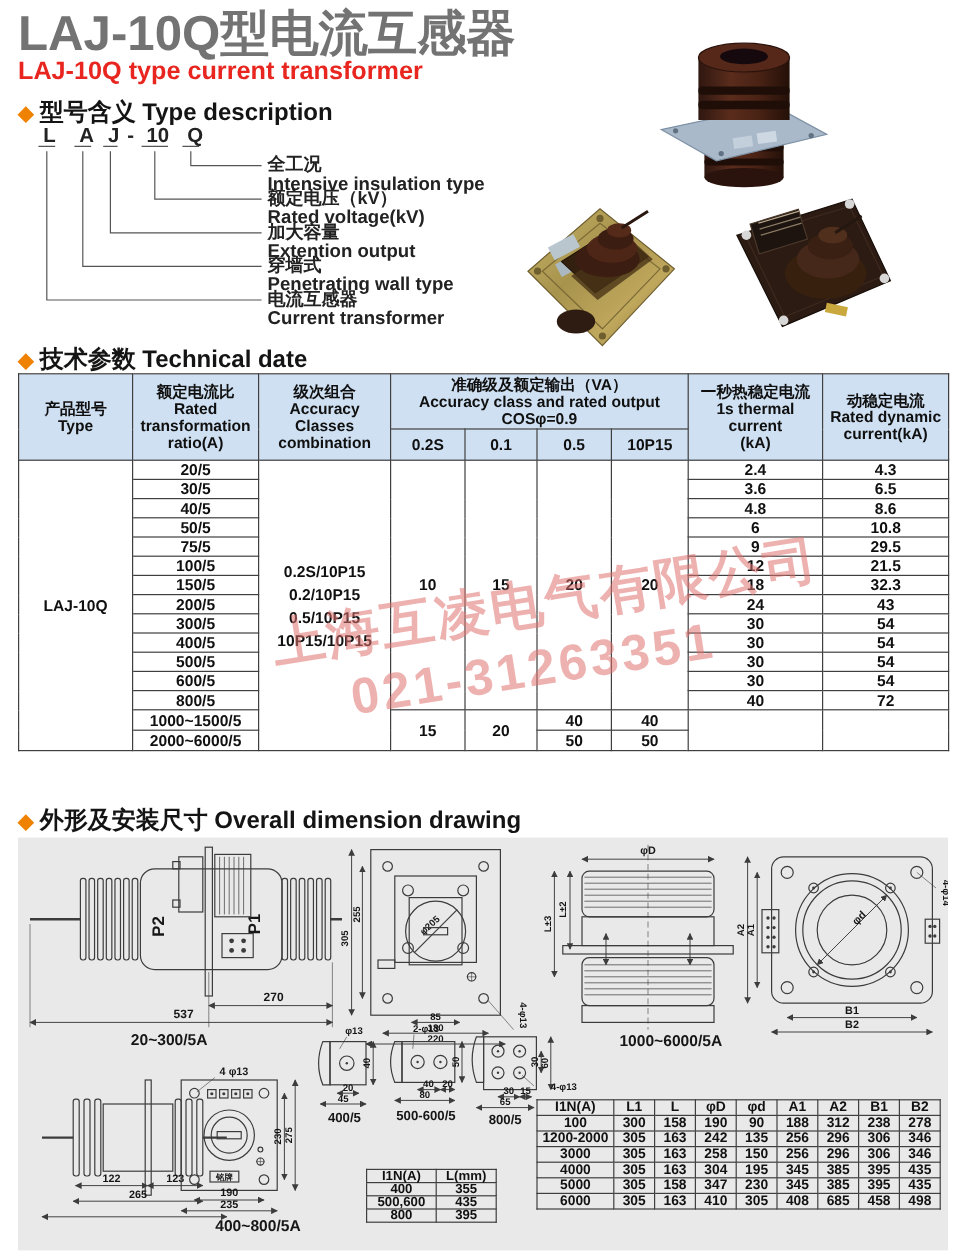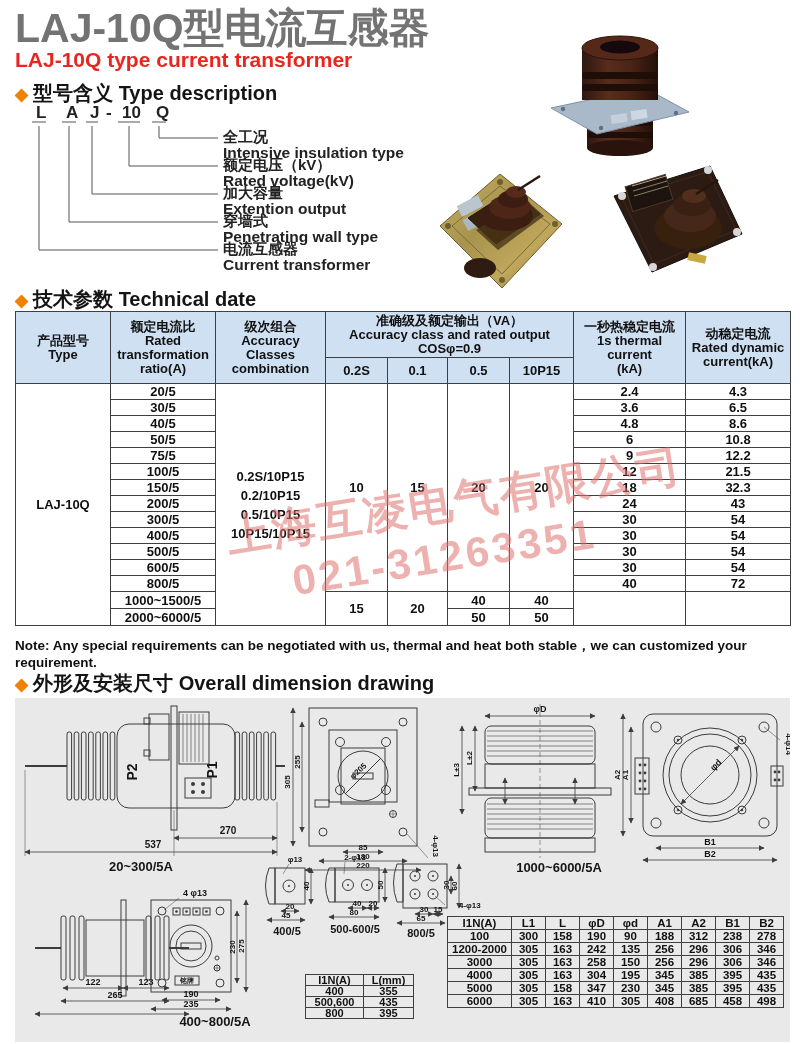--- a/index.html
+++ b/index.html
@@ -244,21 +244,21 @@
         <td>8.6</td>
       </tr>
     <tr>
         <td>50/5</td>
         <td>6</td>
         <td>10.8</td>
       </tr>
     <tr>
         <td>75/5</td>
         <td>9</td>
-        <td>12.2</td>
+        <td>29.5</td>
       </tr>
     <tr>
         <td>100/5</td>
         <td>12</td>
         <td>21.5</td>
       </tr>
     <tr>
         <td>150/5</td>
         <td>18</td>
         <td>32.3</td>
@@ -304,21 +304,20 @@
     </tr>
     <tr class="sp">
       <td>2000~6000/5</td>
       <td>50</td>
       <td>50</td>
     </tr>
   </tbody>
 </table>
 
 <div class="abs" style="left:15px;top:634px;width:775px">
-  <div class="note-en">Note: Any special requirements can be negotiated with us, thermal and heat both stable，we can customized your requirement.</div>
 </div>
 
 <div class="sec-head" style="left:15px;top:670px">
   <span class="dia">◆</span><span>外形及安装尺寸</span> <span>Overall dimension drawing</span>
 </div>
 
 <div class="panel">
   <svg class="abs" style="left:0;top:0" width="775" height="344" viewBox="0 0 775 344">
     <defs>
       <marker id="ah" viewBox="0 0 10 10" refX="9" refY="5" markerWidth="7" markerHeight="7" orient="auto-start-reverse">

